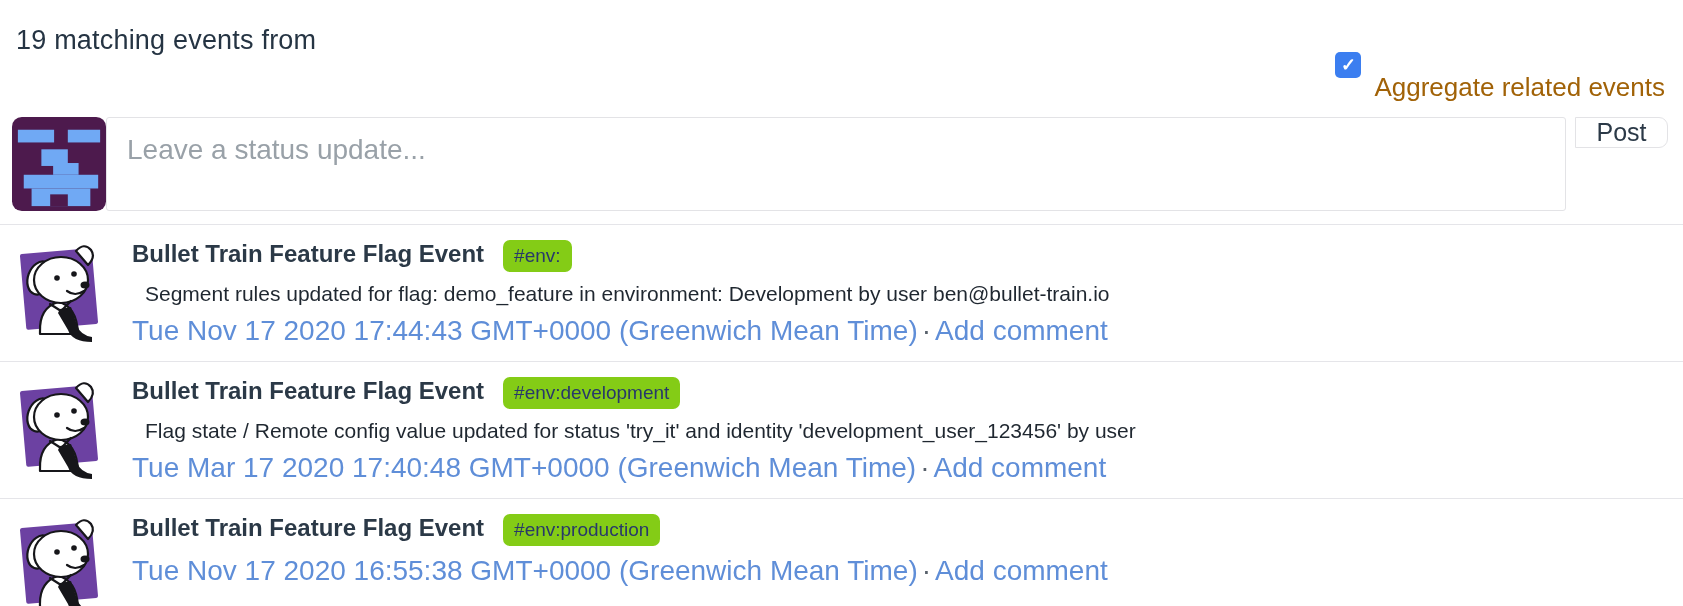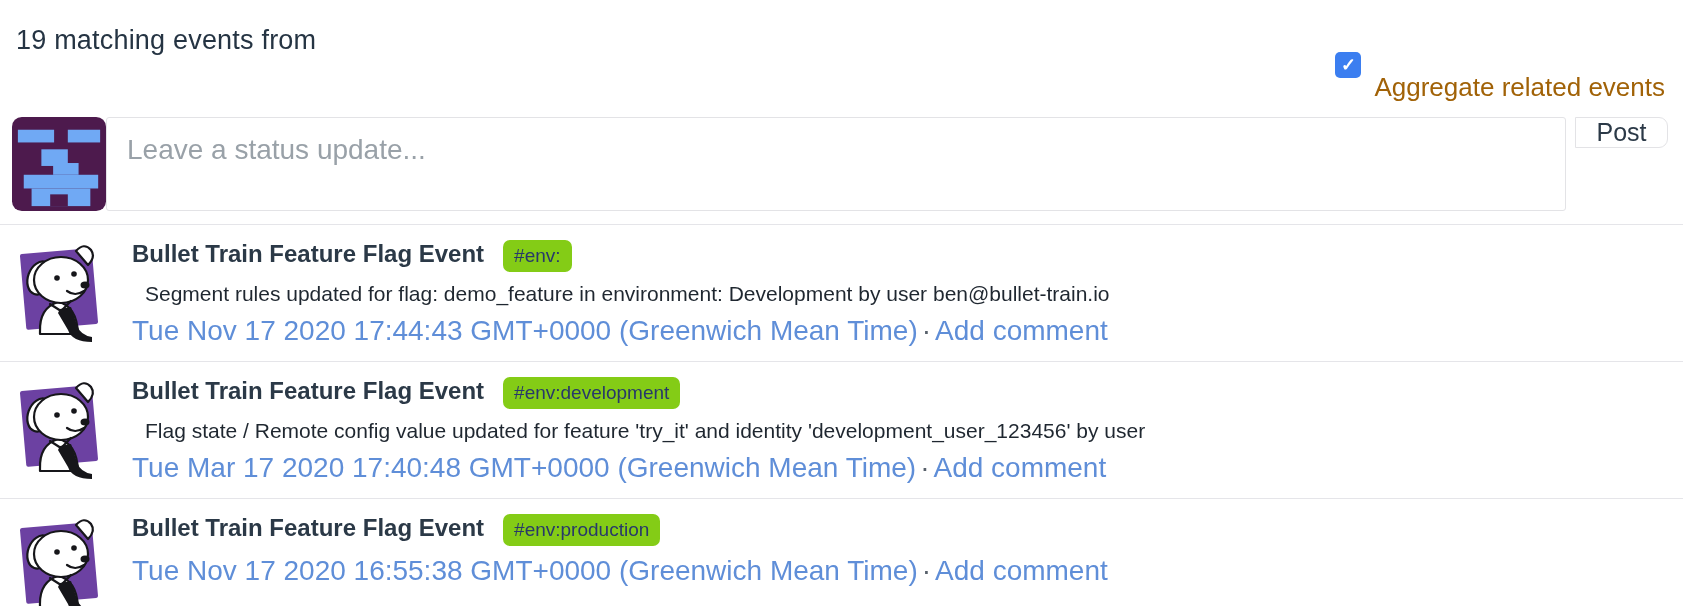--- a/index.html
+++ b/index.html
@@ -205,21 +205,21 @@
       <path d="M57,53 Q65,59 74,53" fill="none" stroke="#16161a" stroke-width="2.2" stroke-linecap="round"></path>
       <path d="M40,66 L51,73 L61,63" fill="none" stroke="#16161a" stroke-width="2.2" stroke-linecap="round"></path>
       <path d="M50,71 L61,69 L67,87 Q70,97 82,99 L82,104 Q62,104 58,92 L48,75 Z" fill="#16161a"></path>
     </svg>
   </div>
   <div class="event-body">
     <div class="event-title-row">
       <span class="event-title">Bullet Train Feature Flag Event</span>
       <span class="event-tag">#env:development</span>
     </div>
-    <div class="event-desc">Flag state / Remote config value updated for feature 'try_it' and identity 'development_user_123456' by user</div>
+    <div class="event-desc">Flag state / Remote config value updated for status 'try_it' and identity 'development_user_123456' by user</div>
     <div class="event-meta">
       <a class="timestamp-link">Tue Mar 17 2020 17:40:48 GMT+0000 (Greenwich Mean Time)</a><span class="meta-sep">·</span><a class="comment-link">Add comment</a>
     </div>
   </div>
 </div>
 
 <div class="event-row">
   <div class="event-avatar">
     <svg width="96" height="106" viewBox="0 0 96 106">
       <rect x="13" y="13" width="72" height="76" rx="2" fill="#6c41a2" transform="rotate(-5 49 51)"></rect>

